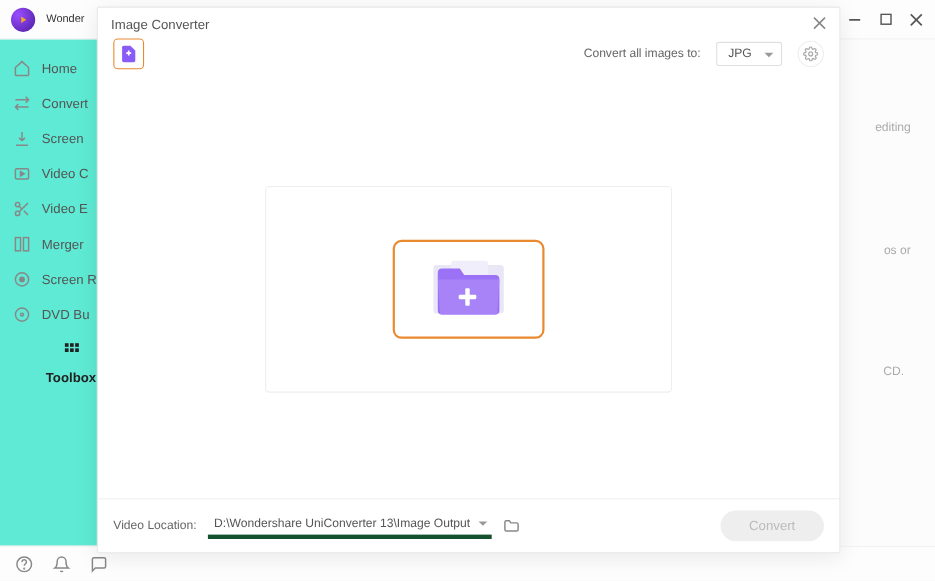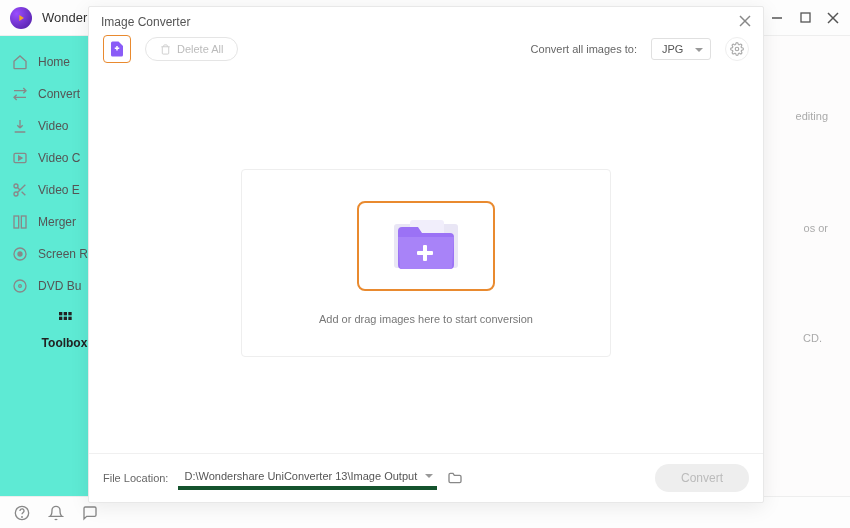--- a/index.html
+++ b/index.html
@@ -3,21 +3,21 @@
 <meta charset="utf-8">
 <style>
 * { margin: 0; padding: 0; box-sizing: border-box; font-family: -apple-system, BlinkMacSystemFont, "Segoe UI", Arial, sans-serif; }
 body { width: 850px; height: 528px; background: #f5f5f5; overflow: hidden; position: relative; }
 
 .main-window { width: 850px; height: 528px; background: #fdfdfd; display: flex; flex-direction: column; }
 
 .titlebar { height: 36px; display: flex; align-items: center; padding: 0 10px; border-bottom: 1px solid #eee; }
 .app-logo { width: 22px; height: 22px; border-radius: 50%; background: radial-gradient(circle at 30% 30%, #9b4dff, #4b1c9e); display: flex; align-items: center; justify-content: center; }
 .app-logo svg { fill: #f6a623; width: 10px; height: 10px; }
-.app-title { margin-left: 10px; font-size: 13px; color: #333; }
+.app-title { margin-left: 10px; font-size: 10px; color: #333; }
 .titlebar-spacer { flex: 1; }
 .win-ctrl { display: flex; gap: 14px; align-items: center; }
 .win-btn { width: 14px; height: 14px; display: flex; align-items: center; justify-content: center; color: #555; cursor: pointer; }
 
 .body-area { flex: 1; display: flex; }
 .sidebar { width: 130px; background: #5eead4; border-right: 1px solid #14b8a6; padding-top: 10px; }
 .sidebar-item { display: flex; align-items: center; gap: 10px; padding: 8px 12px; font-size: 12px; color: #555; cursor: pointer; }
 .sidebar-item.active { font-weight: bold; color: #222; flex-direction: column; }
 .sidebar-icon { width: 16px; height: 16px; display: flex; align-items: center; justify-content: center; color: #888; }
 .sidebar-item.active .sidebar-icon { color: #222; }
@@ -108,21 +108,21 @@
             </svg>
           </span>
         <span>Convert</span>
       </div>
       <div class="sidebar-item">
         <span class="sidebar-icon">
             <svg width="16" height="16" viewBox="0 0 24 24" fill="none" stroke="currentColor" stroke-width="2">
               <path d="M12 3v12m0 0l-4-4m4 4l4-4M4 21h16"></path>
             </svg>
           </span>
-        <span>Video</span>
+        <span>Screen</span>
       </div>
       <div class="sidebar-item">
         <span class="sidebar-icon">
             <svg width="16" height="16" viewBox="0 0 24 24" fill="none" stroke="currentColor" stroke-width="2">
               <rect x="3" y="5" width="18" height="14" rx="2"></rect>
               <path d="M10 9l5 3-5 3z" fill="currentColor"></path>
             </svg>
           </span>
         <span>Video C</span>
       </div>
@@ -212,26 +212,20 @@
       </svg>
   </div>
 
   <div class="modal-toolbar">
     <div class="add-btn">
       <svg width="18" height="18" viewBox="0 0 24 24">
           <path d="M14 2H6a2 2 0 00-2 2v16a2 2 0 002 2h12a2 2 0 002-2V8l-6-6z" fill="#8a5cf7"></path>
           <path d="M13 14h-2v-2H9v-2h2V8h2v2h2v2h-2z" fill="#fff"></path>
         </svg>
     </div>
-    <div class="delete-all">
-      <svg width="11" height="11" viewBox="0 0 24 24" fill="none" stroke="#ccc" stroke-width="2">
-          <path d="M3 6h18M8 6V4a2 2 0 012-2h4a2 2 0 012 2v2m3 0v14a2 2 0 01-2 2H7a2 2 0 01-2-2V6"></path>
-        </svg>
-      <span>Delete All</span>
-    </div>
     <div class="toolbar-spacer"></div>
     <div class="convert-label">Convert all images to:</div>
     <div class="format-select">
       <span>JPG</span>
     </div>
     <div class="heic-icon">
       <svg width="14" height="14" viewBox="0 0 24 24" fill="none" stroke="currentColor" stroke-width="2">
           <circle cx="12" cy="12" r="3"></circle>
           <path d="M19.4 15a1.65 1.65 0 00.33 1.82l.06.06a2 2 0 11-2.83 2.83l-.06-.06a1.65 1.65 0 00-1.82-.33 1.65 1.65 0 00-1 1.51V21a2 2 0 11-4 0v-.09a1.65 1.65 0 00-1-1.51 1.65 1.65 0 00-1.82.33l-.06.06a2 2 0 11-2.83-2.83l.06-.06a1.65 1.65 0 00.33-1.82 1.65 1.65 0 00-1.51-1H3a2 2 0 110-4h.09a1.65 1.65 0 001.51-1 1.65 1.65 0 00-.33-1.82l-.06-.06a2 2 0 112.83-2.83l.06.06a1.65 1.65 0 001.82.33h0a1.65 1.65 0 001-1.51V3a2 2 0 114 0v.09a1.65 1.65 0 001 1.51 1.65 1.65 0 001.82-.33l.06-.06a2 2 0 112.83 2.83l-.06.06a1.65 1.65 0 00-.33 1.82v0a1.65 1.65 0 001.51 1H21a2 2 0 110 4h-.09a1.65 1.65 0 00-1.51 1z"></path>
         </svg>
@@ -246,26 +240,25 @@
           <rect x="48" y="8" width="34" height="44" rx="3" fill="#e9e6f5"></rect>
           <rect x="34" y="4" width="34" height="46" rx="3" fill="#f1eefb"></rect>
         </svg>
         <svg class="folder-icon" width="64" height="50" viewBox="0 0 64 50">
           <path d="M4 10 L4 44 Q4 48 8 48 L56 48 Q60 48 60 44 L60 16 Q60 12 56 12 L28 12 L24 6 L8 6 Q4 6 4 10 Z" fill="#9b72f5"></path>
           <path d="M4 16 L60 16 L58 46 Q58 48 56 48 L8 48 Q6 48 6 46 Z" fill="#a883f8"></path>
           <rect x="29" y="24" width="4" height="16" rx="1" fill="#fff"></rect>
           <rect x="23" y="30" width="16" height="4" rx="1" fill="#fff"></rect>
         </svg>
       </div>
-      <div class="drop-text">Add or drag images here to start conversion</div>
     </div>
   </div>
 
   <div class="modal-footer">
-    <div class="footer-label">File Location:</div>
+    <div class="footer-label">Video Location:</div>
     <div class="path-select">
       <span>D:\Wondershare UniConverter 13\Image Output</span>
     </div>
     <div class="folder-open">
       <svg width="16" height="16" viewBox="0 0 24 24" fill="none" stroke="currentColor" stroke-width="2">
           <path d="M3 7a2 2 0 012-2h4l2 3h8a2 2 0 012 2v7a2 2 0 01-2 2H5a2 2 0 01-2-2V7z"></path>
         </svg>
     </div>
     <div class="footer-spacer"></div>
     <div class="convert-btn">

